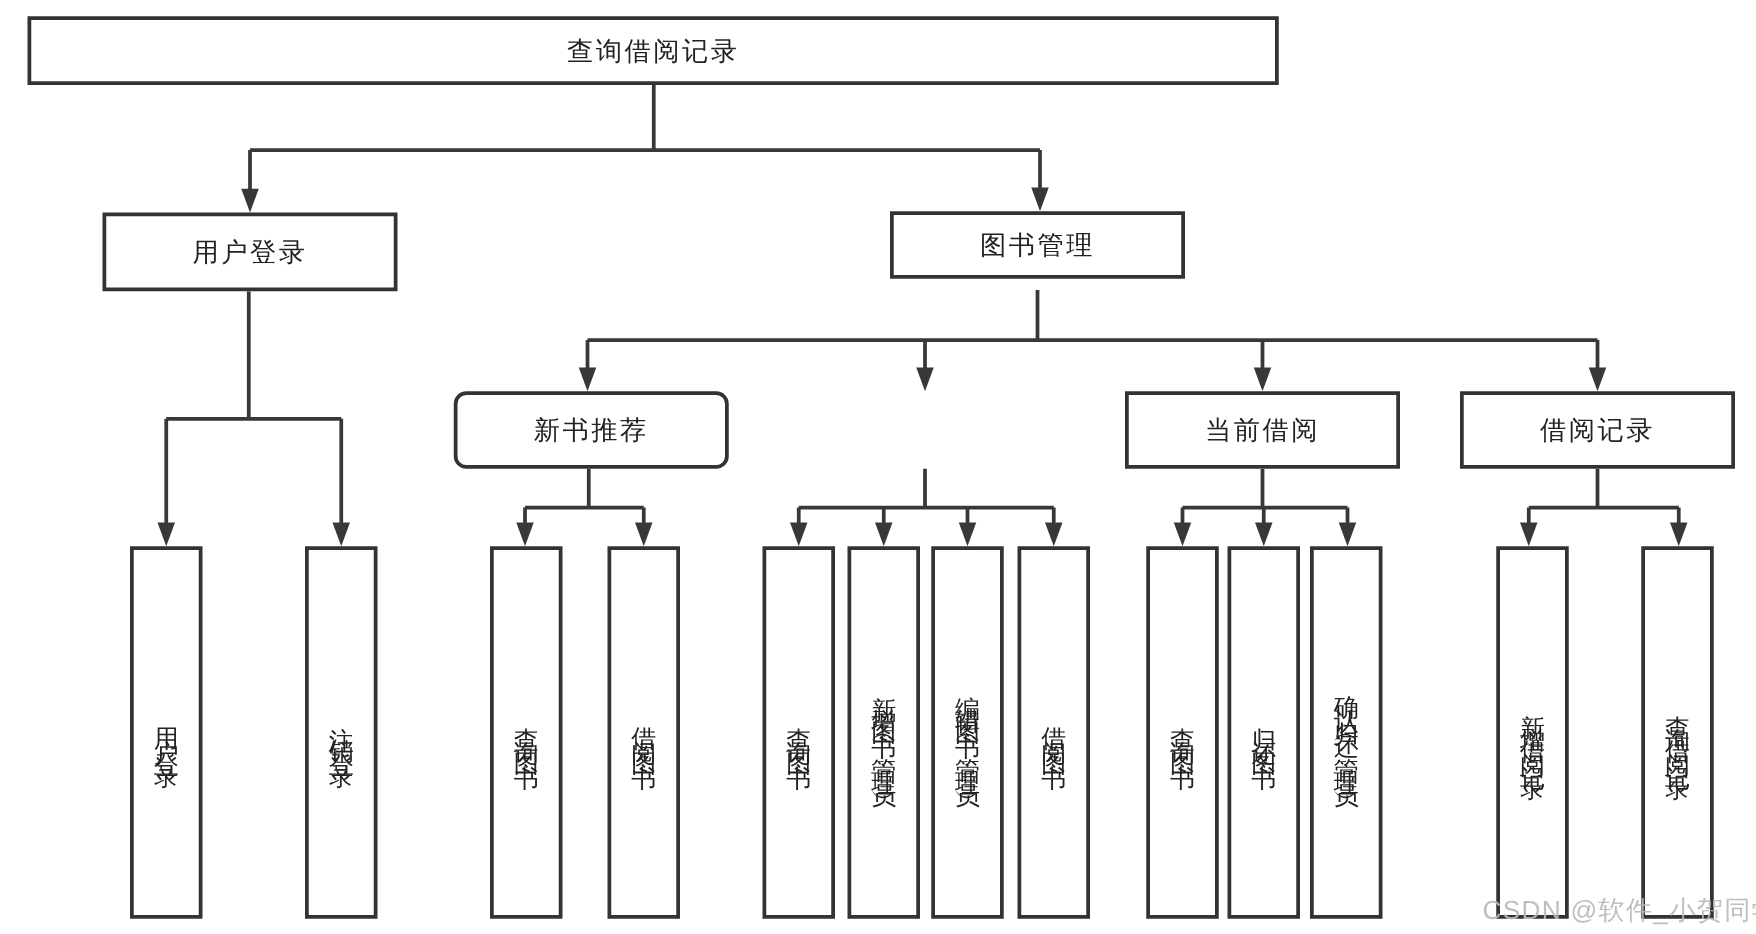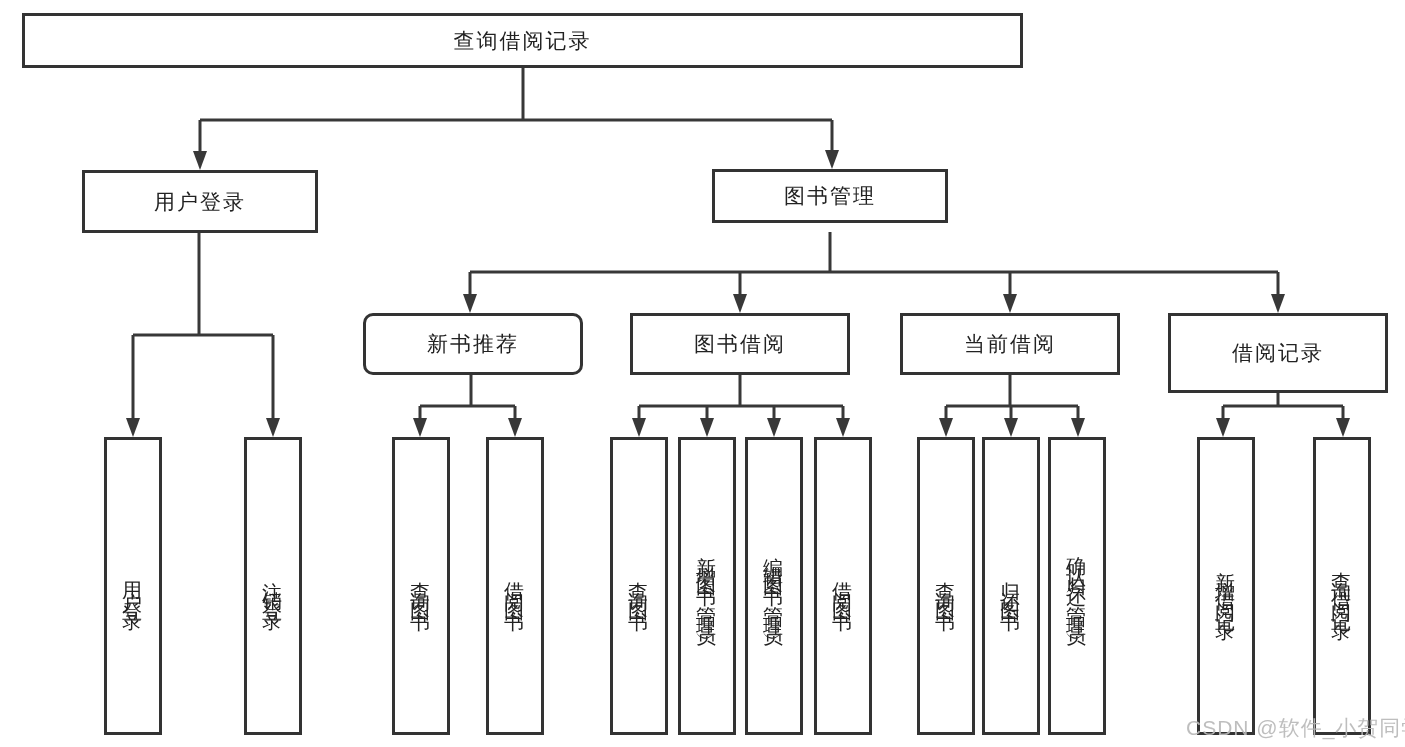--- a/index.html
+++ b/index.html
@@ -10,21 +10,21 @@
         display:flex;align-items:center;justify-content:center;color:#222222;}
   .h{font-size:21px;letter-spacing:2px;}
   .v{writing-mode:vertical-rl;text-orientation:mixed;font-size:20px;letter-spacing:10px;}
   
   #n-root      {left:22px;  top:13px;  width:1001px;height:55px;}
   #n-login     {left:82px;  top:170px; width:236px; height:63px;}
   #n-mgmt      {left:712px; top:169px; width:236px; height:54px;}
   #n-recommend {left:363px; top:313px; width:220px; height:62px;border-radius:10px;}
   #n-borrow    {left:630px; top:313px; width:220px; height:62px;}
   #n-current   {left:900px; top:313px; width:220px; height:62px;}
-  #n-records   {left:1168px;top:313px; width:220px; height:80px;}
+  #n-records   {left:1168px;top:313px; width:220px; height:62px;}
   
   .leaf{top:437px;height:298px;width:58px;}
   #l-login-0  {left:104px;}
   #l-login-1  {left:244px;}
   #l-rec-0    {left:392px;}
   #l-rec-1    {left:486px;}
   #l-bor-0    {left:610px;}
   #l-bor-1    {left:678px;}
   #l-bor-2    {left:745px;}
   #l-bor-3    {left:814px;}
@@ -80,21 +80,20 @@
       <path d="M1336 418 L1350 418 L1343 437 Z"></path>
     </g>
   </svg>
 
   <div class="node h" id="n-root">查询借阅记录</div>
 
   <div class="node h" id="n-login">用户登录</div>
   <div class="node h" id="n-mgmt">图书管理</div>
 
   <div class="node h" id="n-recommend">新书推荐</div>
-  <div class="node h" id="n-borrow">图书借阅</div>
   <div class="node h" id="n-current">当前借阅</div>
   <div class="node h" id="n-records">借阅记录</div>
 
   <div class="node v leaf" id="l-login-0">用户登录</div>
   <div class="node v leaf" id="l-login-1">注销登录</div>
 
   <div class="node v leaf" id="l-rec-0">查询图书</div>
   <div class="node v leaf" id="l-rec-1">借阅图书</div>
 
   <div class="node v leaf" id="l-bor-0">查询图书</div>

